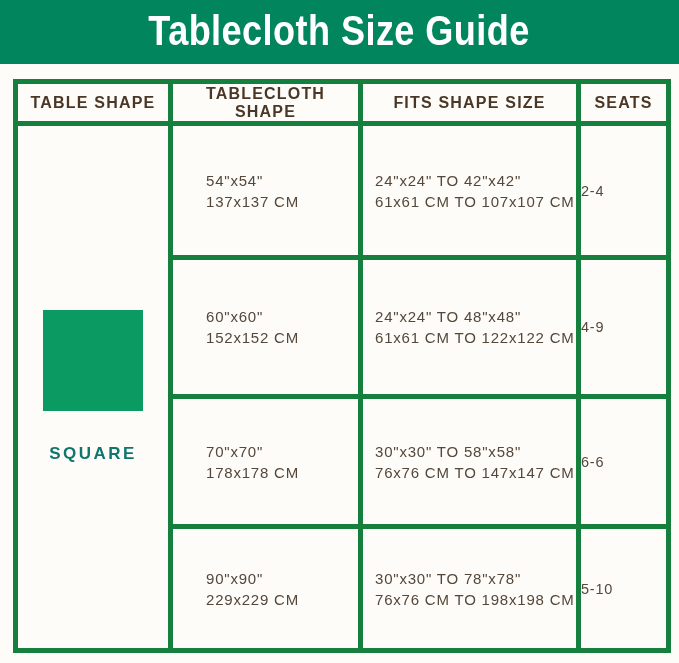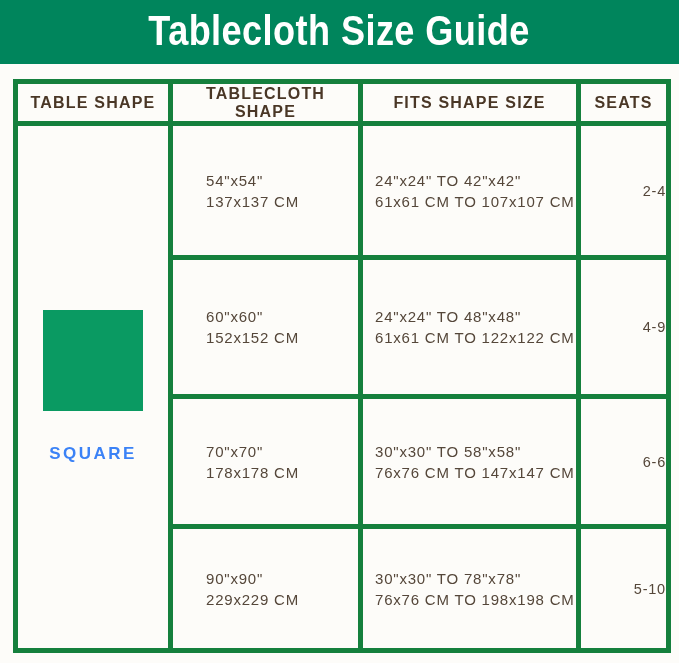--- a/index.html
+++ b/index.html
@@ -56,34 +56,34 @@
   }
   td {
     vertical-align: middle;
     color: #55473a;
     font-size: 15px;
     letter-spacing: 0.8px;
   }
   td .line { line-height: 21px; }
   td.col-size { padding-left: 33px; }
   td.col-fits { padding-left: 12px; }
-  td.col-seats { text-align: right; font-size: 14.5px; margin-left: 30px; }
+  td.col-seats { text-align: left; font-size: 14.5px; margin-left: 30px; }
   td.shape-cell { text-align: center; }
   .swatch {
     width: 100px;
     height: 101px;
     margin: 0 auto;
     background: #0A9A62;
   }
   .shape-label {
     margin-top: 33px;
     font-size: 17px;
     font-weight: 600;
     letter-spacing: 2.5px;
-    color: #3b82f6;
+    color: #0f766e;
   }
 </style>
 </head>
 <body>
 
 <div class="banner">
   <span class="banner-title">Tablecloth Size Guide</span>
 </div>
 
 <table class="size-guide">

